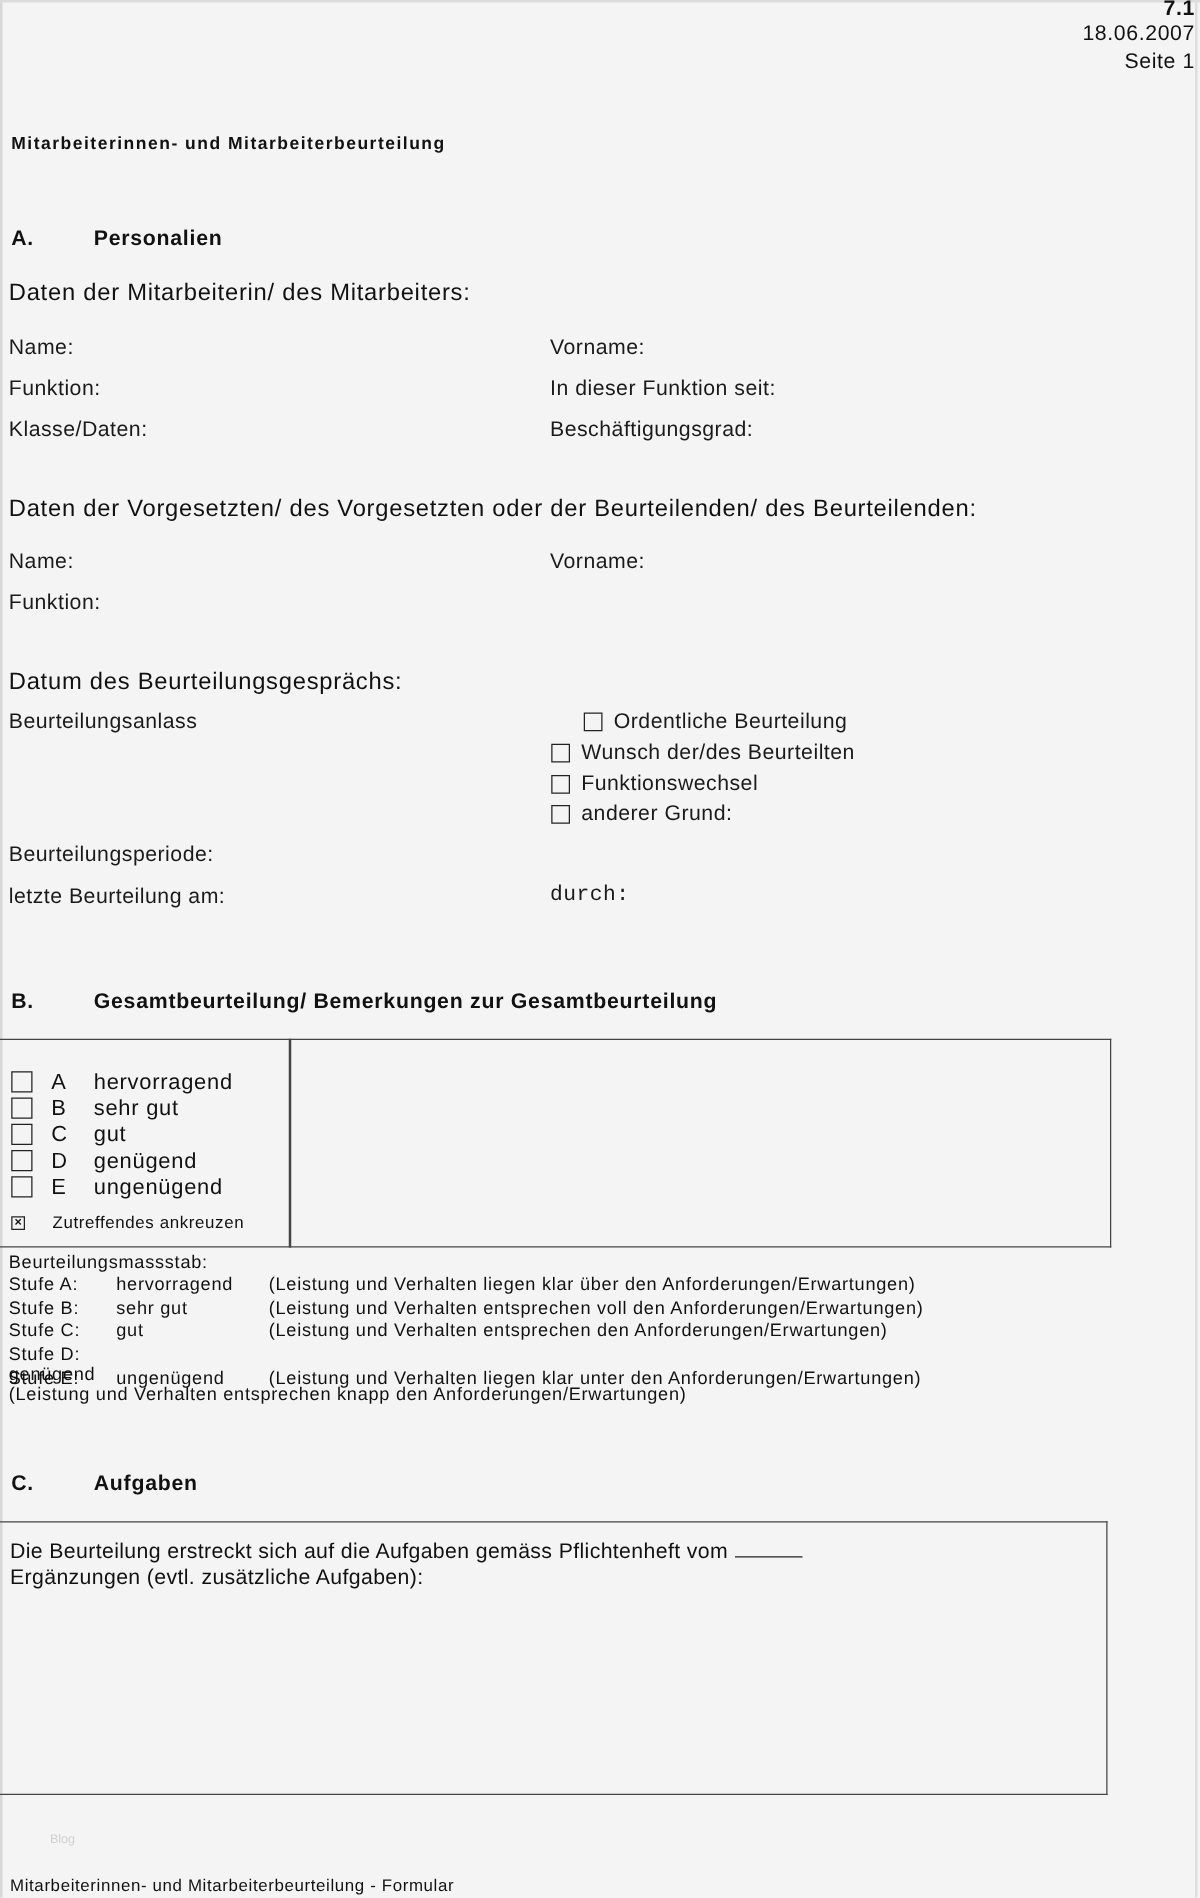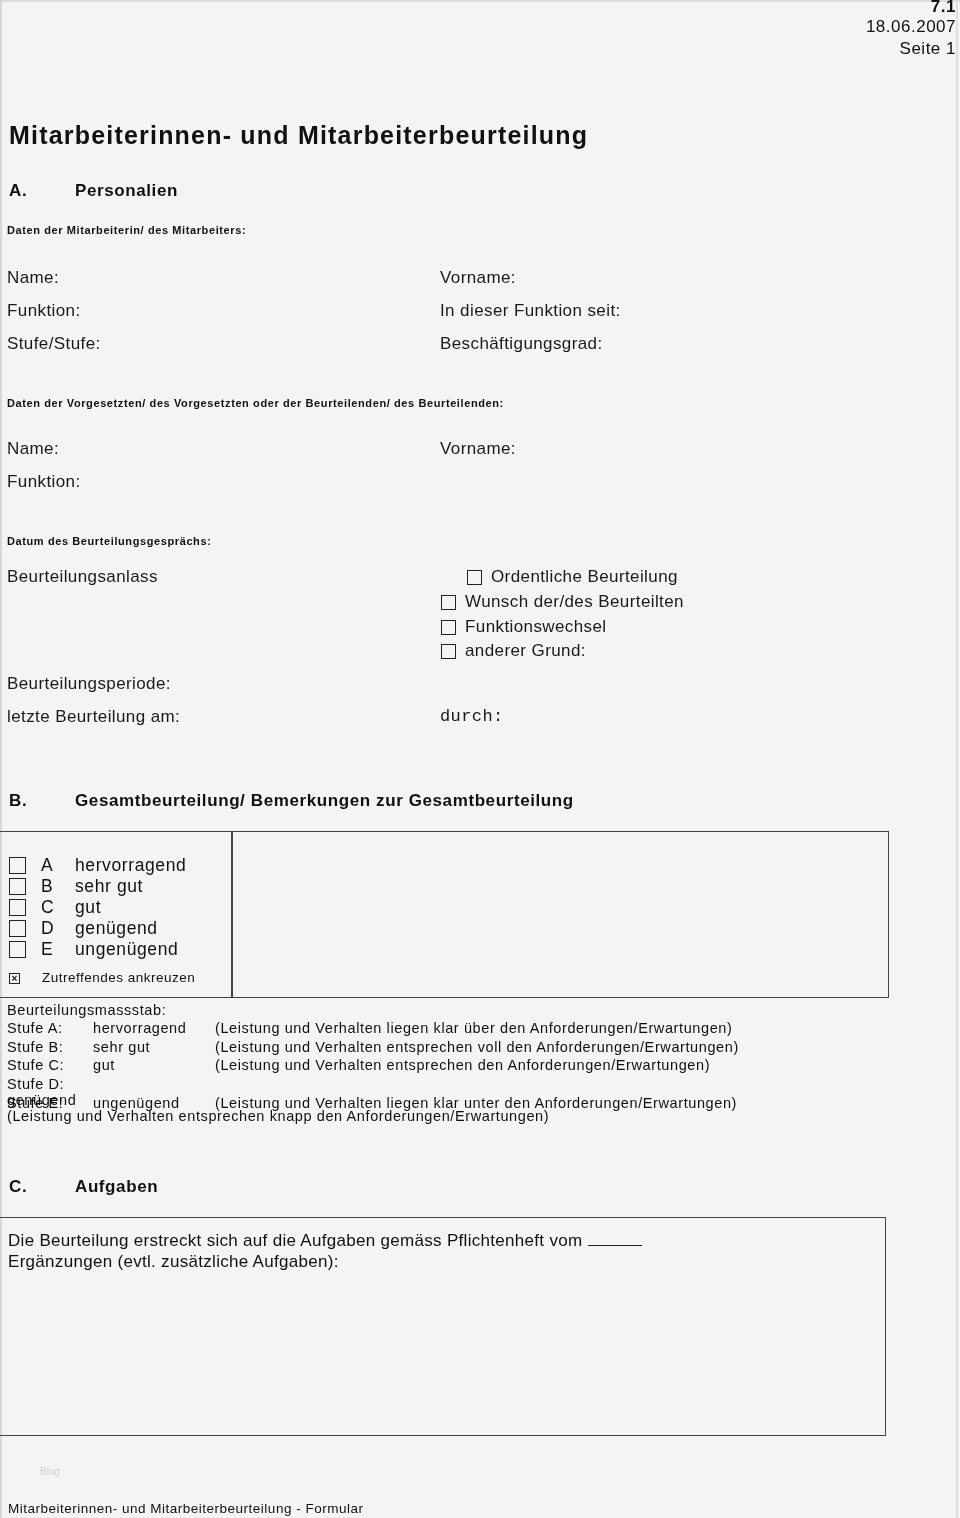--- a/index.html
+++ b/index.html
@@ -9,24 +9,24 @@
       font-family: "Liberation Sans", "DejaVu Sans", sans-serif;
     }
     .frame-left { position: absolute; left: 0; top: 0; width: 2px; height: 1518px; background: #d8d8d8; }
     .frame-top { position: absolute; left: 0; top: 0; width: 960px; height: 2px; background: #dcdcdc; }
     .frame-right { position: absolute; right: 2px; top: 0; width: 2px; height: 1518px; background: #dedede; }
     .abs { position: absolute; white-space: nowrap; }
     .hdr-right { right: 4px; text-align: right; font-size: 17px; letter-spacing: 0.5px; }
     .hdr-num { top: -3px; font-weight: bold; }
     .hdr-date { top: 17px; }
     .hdr-page { top: 39px; }
-    .title { left: 9px; top: 106px; font-size: 25px; font-weight: bold; letter-spacing: 1.2px; margin-top: 15px; }
+    .title { left: 9px; top: 106px; font-size: 14px; font-weight: bold; letter-spacing: 1.2px; }
     .sec { font-size: 17px; font-weight: bold; letter-spacing: 0.6px; }
     .sec .letter { display: inline-block; width: 66px; }
-    .sub { font-size: 11px; font-weight: bold; letter-spacing: 0.6px; }
+    .sub { font-size: 19px; font-weight: normal; letter-spacing: 0.6px; }
     .lbl { font-size: 17px; letter-spacing: 0.4px; color: #1a1a1a; }
     .cb-row { display: flex; align-items: center; }
     .cb {
       display: inline-block; width: 15px; height: 15px; border: 1.5px solid #222;
       box-sizing: border-box; background: #f4f4f4; margin-right: 9px;
     }
     .boxB { position: absolute; left: 0; top: 831px; width: 889px; height: 167px;
       border: 1.5px solid #444; box-sizing: border-box; border-left: none; }
     .boxB-div { position: absolute; left: 231px; top: 831px; width: 1.5px; height: 167px; background: #444; }
     .grade { position: absolute; left: 9px; font-size: 17.5px; letter-spacing: 0.6px; display: flex; align-items: center; }
@@ -62,21 +62,21 @@
 <div class="abs title">Mitarbeiterinnen- und Mitarbeiterbeurteilung</div>
 
 <div class="abs sec" style="left:9px; top:181px;">
   <span class="letter">A.</span><span>Personalien</span>
 </div>
 
 <div class="abs sub" style="left:7px; top:224px;">Daten der Mitarbeiterin/ des Mitarbeiters:</div>
 
 <div class="abs lbl" style="left:7px; top:268px;">Name:</div>
 <div class="abs lbl" style="left:7px; top:301px;">Funktion:</div>
-<div class="abs lbl" style="left:7px; top:334px;">Stufe/Stufe:</div>
+<div class="abs lbl" style="left:7px; top:334px;">Klasse/Daten:</div>
 <div class="abs lbl" style="left:440px; top:268px;">Vorname:</div>
 <div class="abs lbl" style="left:440px; top:301px;">In dieser Funktion seit:</div>
 <div class="abs lbl" style="left:440px; top:334px;">Beschäftigungsgrad:</div>
 
 <div class="abs sub" style="left:7px; top:397px;">Daten der Vorgesetzten/ des Vorgesetzten oder der Beurteilenden/ des Beurteilenden:</div>
 <div class="abs lbl" style="left:7px; top:439px;">Name:</div>
 <div class="abs lbl" style="left:7px; top:472px;">Funktion:</div>
 <div class="abs lbl" style="left:440px; top:439px;">Vorname:</div>
 
 <div class="abs sub" style="left:7px; top:535px;">Datum des Beurteilungsgesprächs:</div>

